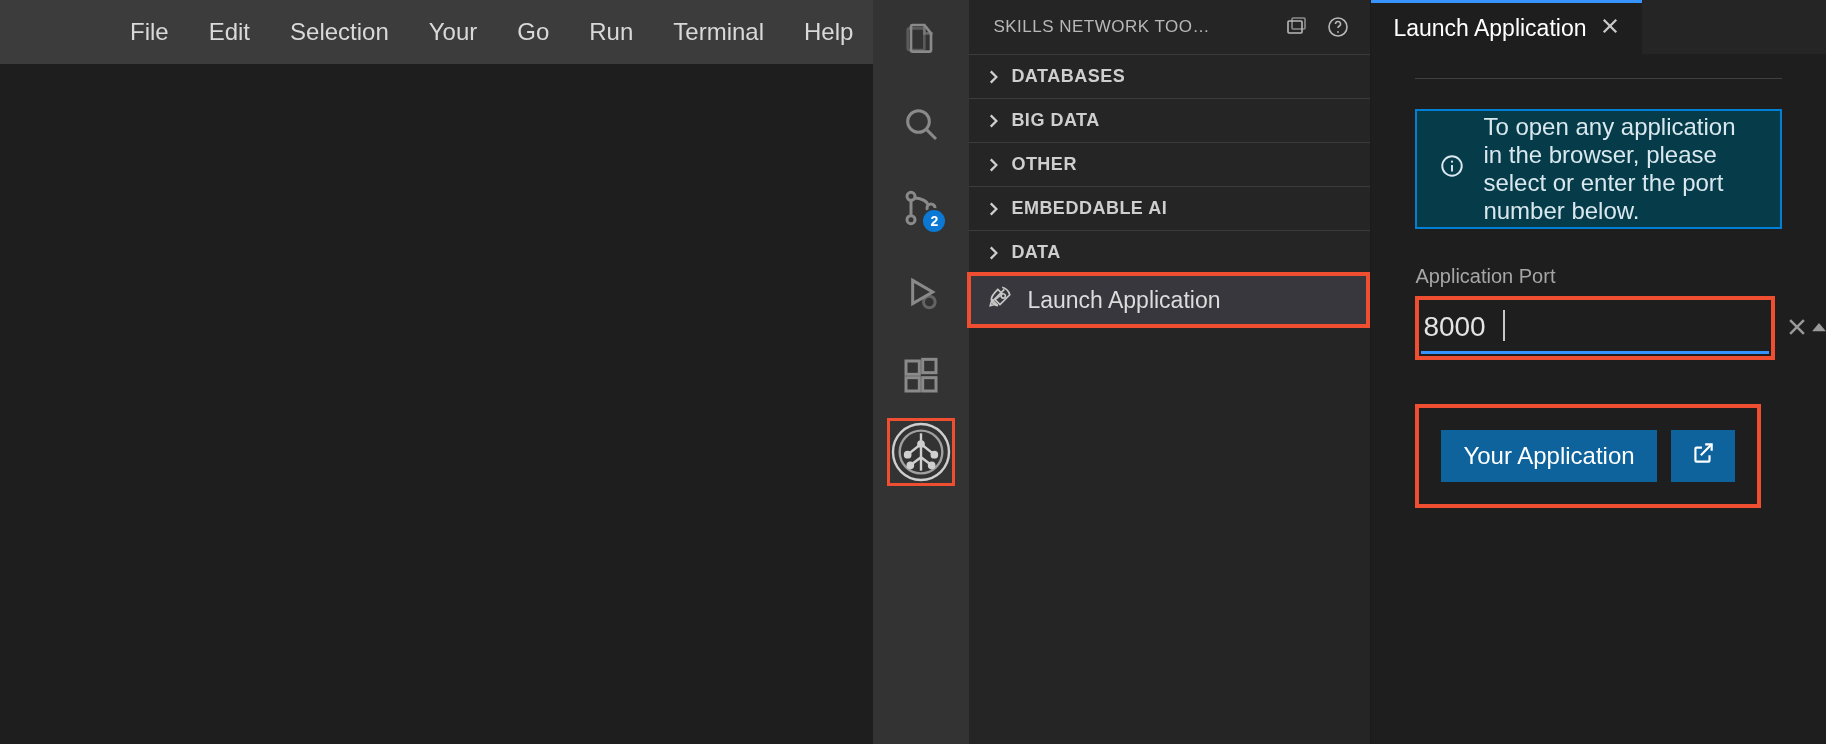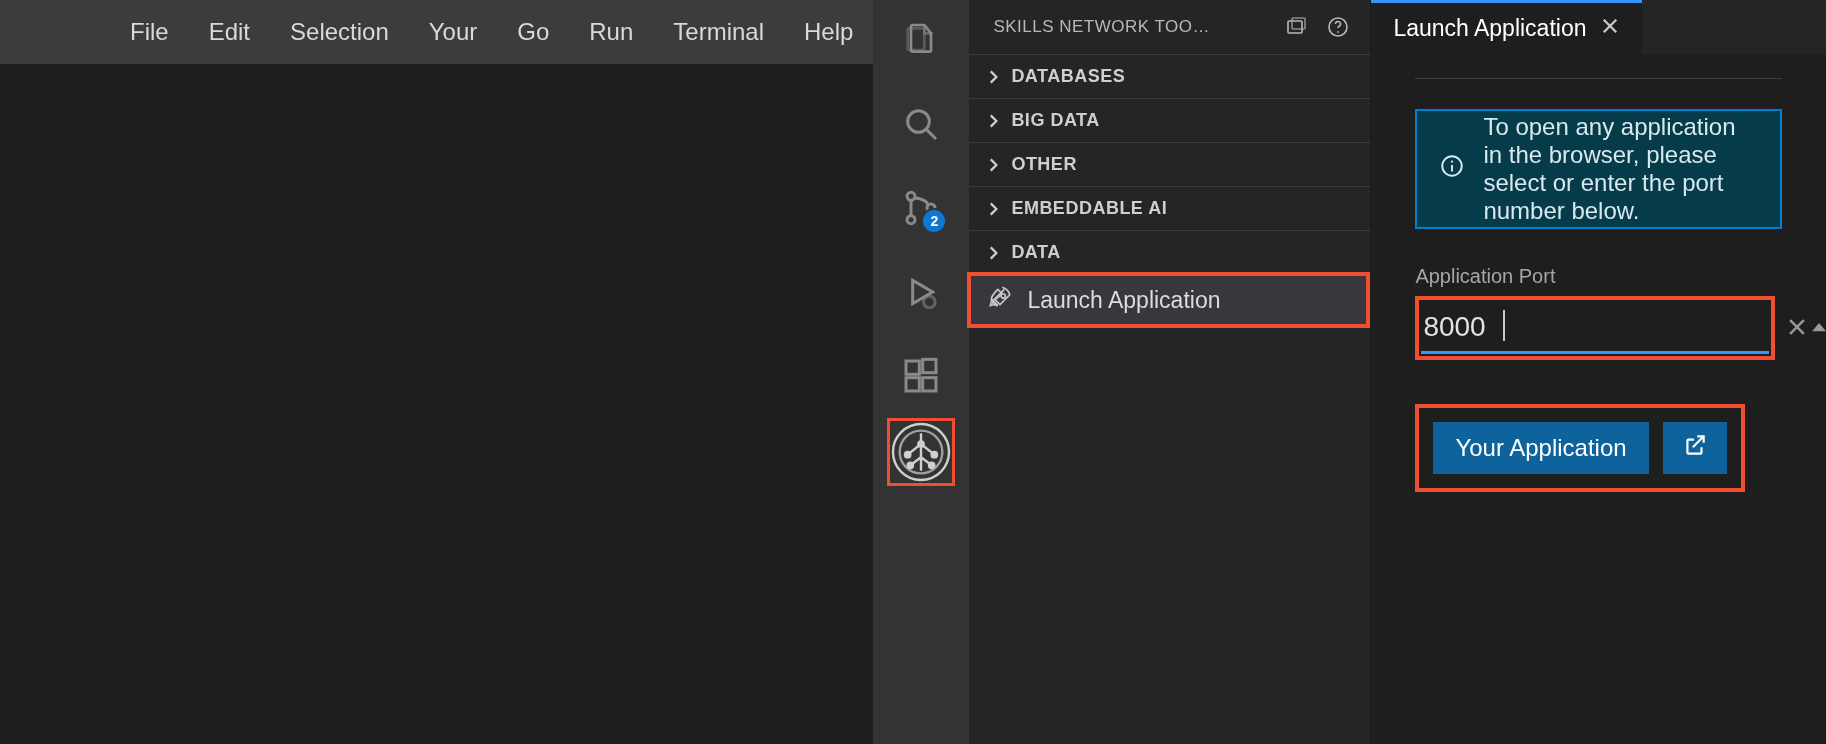--- a/index.html
+++ b/index.html
@@ -80,21 +80,21 @@
   .field-label { font-size:20px; color:var(--muted-fg); margin-bottom:8px; }
   .port-wrap { display:inline-block; position:relative; padding:6px;}
   .port-wrap::after { content:""; position:absolute; inset:0; border:4px solid var(--highlight); pointer-events:none; }
   .port-field { display:flex; align-items:center; height:52px; width:348px; border-bottom:3px solid var(--input-underline); position:relative;}
   .port-input { flex:1; background:transparent; border:none; outline:none; font-size:28px; color:var(--input-fg); padding:0 2px; font-family:inherit;}
   .port-input::selection{ background:#1a64a7;}
   .clear-btn, .step-btn { width:40px; height:40px; display:flex; align-items:center; justify-content:center; color:#9a9a9a;}
   .clear-btn svg, .step-btn svg { width:22px; height:22px;}
   .caret-line { position:absolute; left:82px; top:8px; bottom:10px; width:2px; background:#c7c7c7;}
 
-  .btn-row-wrap { margin-top:44px; display:inline-block; position:relative; padding:18px;}
+  .btn-row-wrap { margin-top:44px; display:inline-block; position:relative; padding:26px;}
   .btn-row-wrap::after { content:""; position:absolute; inset:0; border:4px solid var(--highlight); pointer-events:none;}
   .btn-row { display:flex; gap:14px; }
   .btn { background:var(--button-bg); color:var(--button-fg); font-size:24px; padding:12px 22px; display:flex; align-items:center; justify-content:center; border:none; cursor:pointer;}
   .btn.icon-only{ width:64px; padding:0;}
   .btn svg{ width:26px; height:26px;}
 
 </style>
 </head>
 <body>
 

